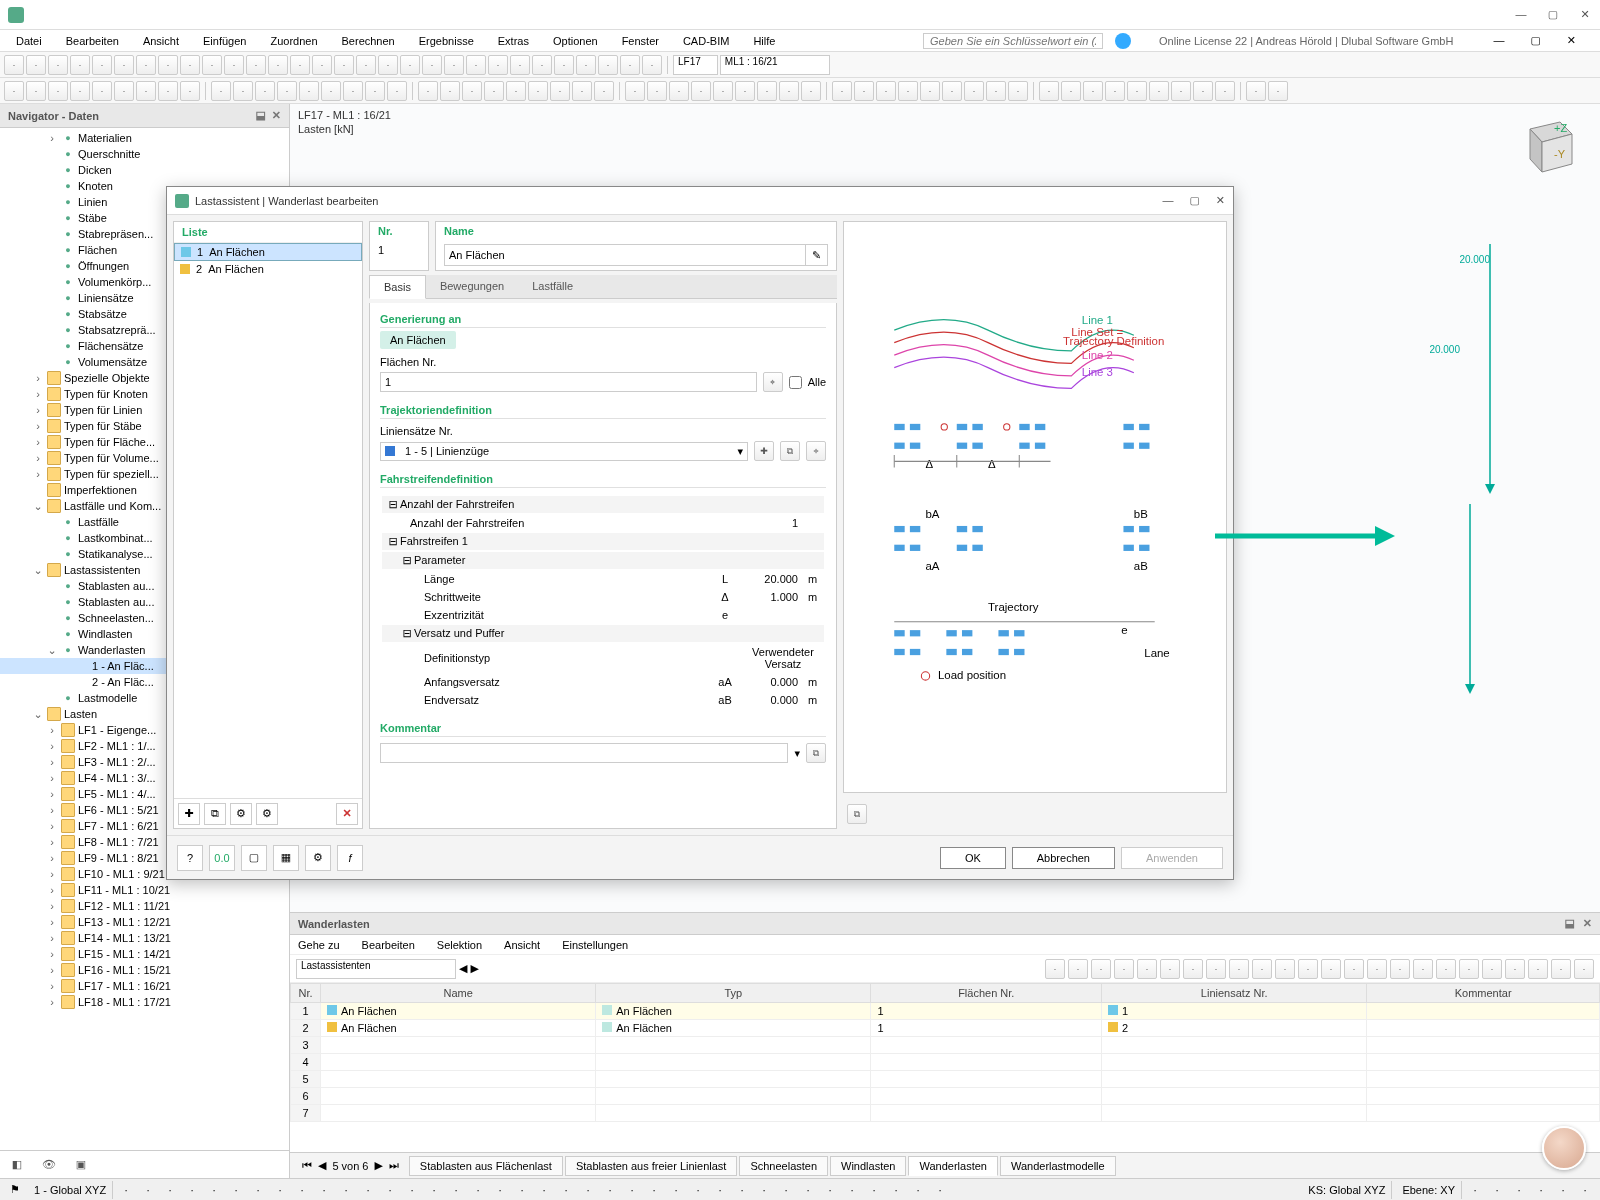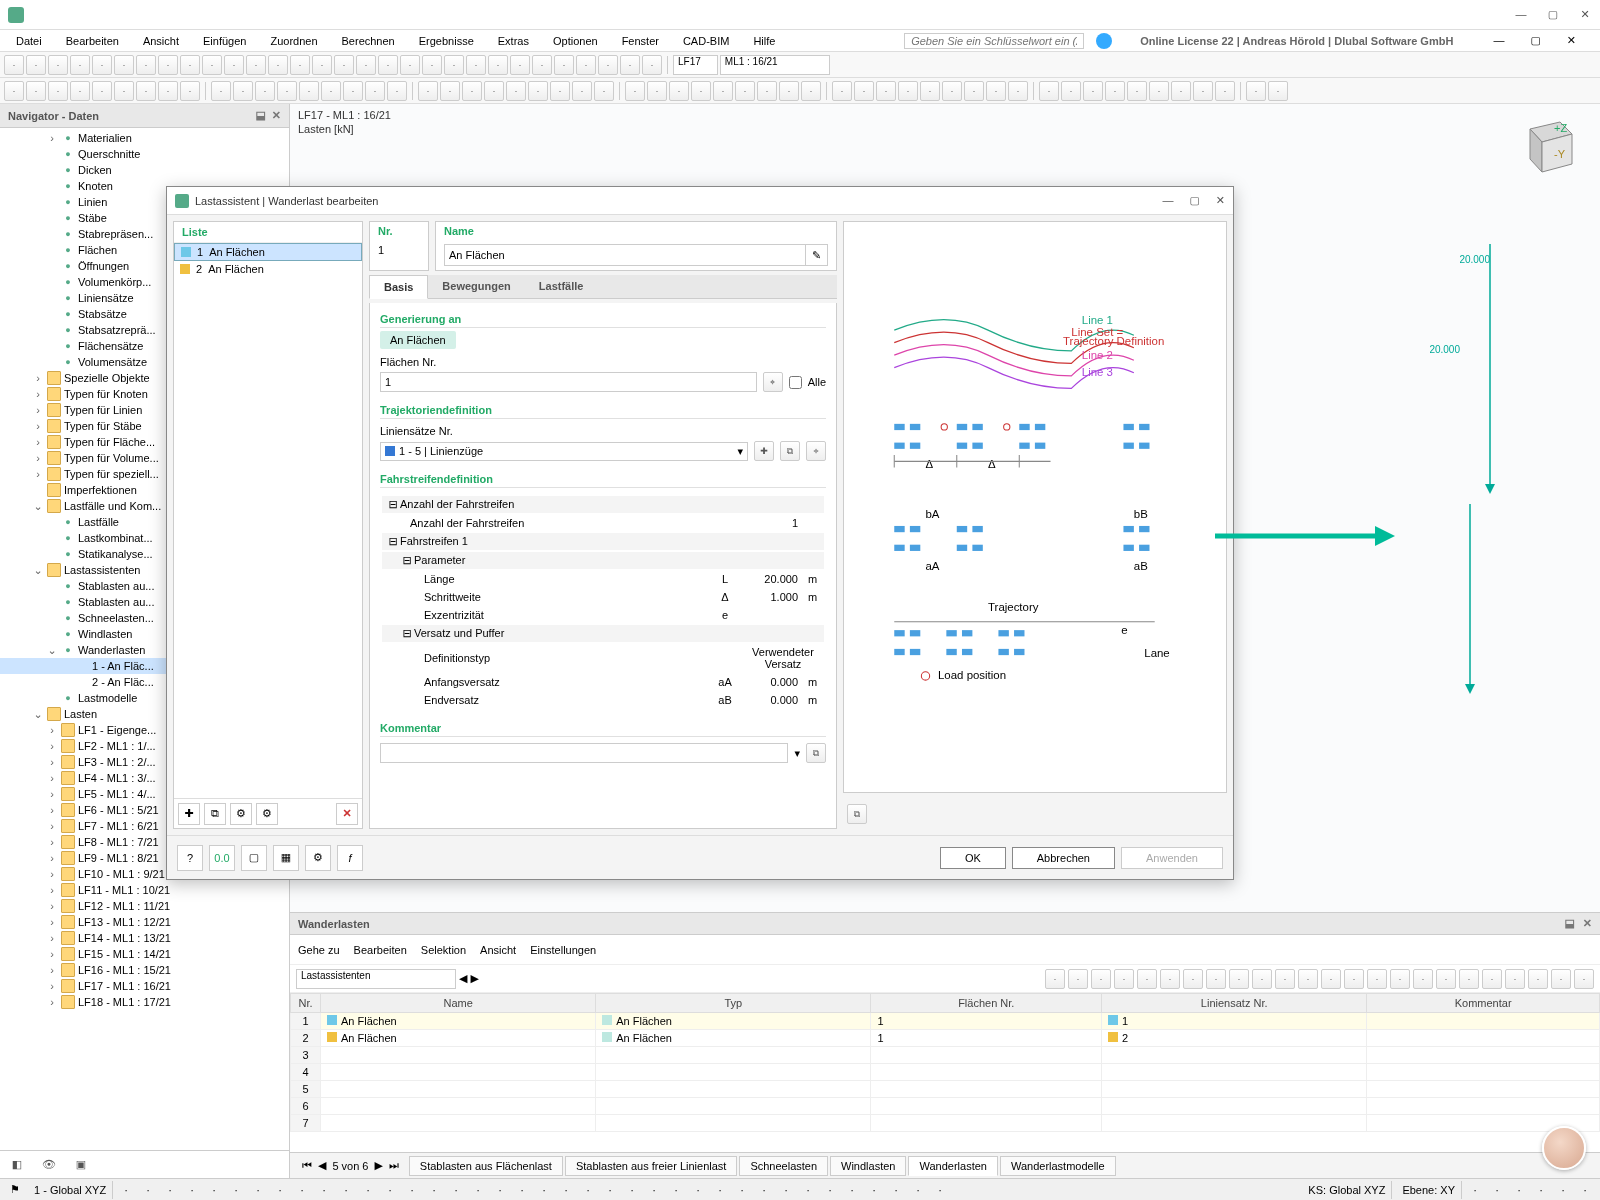--- a/index.html
+++ b/index.html
@@ -9,21 +9,21 @@
 .titlebar { height: 30px; background: #fff; display: flex; align-items: center; padding: 0 8px; border-bottom: 1px solid #ddd; }
 .titlebar .icon { width: 16px; height: 16px; background: #5a8; border-radius: 3px; margin-right: 6px; }
 .titlebar .title { flex: 1; color: #333; }
 .titlebar .winbtns { display: flex; gap: 18px; margin-left: auto; }
 .titlebar .winbtn { width: 14px; text-align: center; color: #555; cursor: pointer; }
 
 
 .menubar { height: 22px; background: #fff; display: flex; align-items: center; padding: 0 8px; border-bottom: 1px solid #ddd; gap: 8px; }
 .menubar span { padding: 2px 8px; cursor: pointer; }
 .menubar .search { margin-left: auto; background: #fff; border: 1px solid #ccc; padding: 1px 6px; width: 180px; color: #aaa; font-style: italic; }
-.menubar .license { margin-left: 8px; color: #666; font-weight: bold; }
+.menubar .license { margin-left: 8px; color: #666; }
 .menubar .dlubal-icon { width: 16px; height: 16px; background: #3af; border-radius: 50%; margin: 0 4px; }
 
 
 .toolbar { height: 26px; background: #f8f8f8; border-bottom: 1px solid #ddd; display: flex; align-items: center; padding: 0 4px; gap: 2px; }
 .tbtn { width: 20px; height: 20px; background: linear-gradient(#fff,#eee); border: 1px solid #ccc; border-radius: 2px; display: inline-flex; align-items: center; justify-content: center; font-size: 9px; color: #555; }
 .tsep { width: 1px; height: 18px; background: #ccc; margin: 0 3px; }
 .tcombo { height: 20px; border: 1px solid #ccc; background: #fff; padding: 0 16px 0 4px; font-size: 10px; }
 
 
 .main { display: flex; height: calc(100% - 30px - 22px - 26px - 26px - 22px); }
@@ -72,21 +72,21 @@
 .box { background: #fff; border: 1px solid #ccc; }
 .box-h { padding: 3px 8px; color: #2a6; font-weight: bold; }
 .box-c { padding: 4px 8px; }
 .nrbox { width: 60px; }
 .namebox { flex: 1; }
 .nameinput { display: flex; }
 .nameinput input { flex: 1; border: 1px solid #ccc; padding: 2px 4px; height: 22px; }
 .nameinput .eb { width: 22px; height: 22px; border: 1px solid #ccc; border-left: none; display: flex; align-items: center; justify-content: center; }
 
 .tabs { display: flex; border-bottom: 1px solid #ccc; background: #e8e8e8; }
-.tab { padding: 5px 14px; cursor: pointer; color: #555; font-weight: bold; }
+.tab { padding: 5px 14px; cursor: pointer; color: #555; }
 .tab.active { background: #fff; border: 1px solid #ccc; border-bottom: 1px solid #fff; margin-bottom: -1px; color: #333; }
 
 .form-area { background: #fff; border: 1px solid #ccc; border-top: none; flex: 1; padding: 8px 10px; overflow: auto; }
 .sect { margin-bottom: 10px; }
 .sect-h { color: #2a6; font-weight: bold; padding: 2px 0; border-bottom: 1px solid #e0e0e0; margin-bottom: 6px; }
 .field { display: flex; align-items: center; margin: 4px 0; gap: 6px; }
 .field input[type=text] { border: 1px solid #ccc; padding: 2px 4px; height: 20px; }
 .pill { background: #d4f0e8; padding: 3px 10px; border-radius: 2px; }
 .tbl { width: 100%; }
 .tbl td { padding: 2px 4px; }
@@ -105,21 +105,21 @@
 .dlg-foot { height: 44px; border-top: 1px solid #ddd; display: flex; align-items: center; padding: 0 10px; gap: 6px; background: #f4f4f4; }
 .dlg-foot .fbtn { width: 26px; height: 26px; border: 1px solid #ccc; background: #fff; display: flex; align-items: center; justify-content: center; }
 .dlg-foot .spacer { flex: 1; }
 .dlg-foot .mainbtn { padding: 4px 24px; border: 1px solid #888; background: #fff; cursor: pointer; }
 .dlg-foot .mainbtn.disabled { color: #aaa; border-color: #ccc; }
 
 
 .bottom-panel { position: absolute; left: 290px; right: 0; bottom: 22px; height: 266px; background: #fff; border-top: 1px solid #ccc; display: flex; flex-direction: column; }
 .bp-title { height: 22px; background: #e8e8e8; display: flex; align-items: center; padding: 0 8px; font-weight: bold; color: #555; border-bottom: 1px solid #ccc; }
 .bp-title .ctrls { margin-left: auto; display: flex; gap: 8px; color: #777; }
-.bp-menu { height: 30px; display: flex; align-items: center; padding: 0 8px; gap: 14px; border-bottom: 1px solid #eee; }
+.bp-menu { height: 20px; display: flex; align-items: center; padding: 0 8px; gap: 22px; border-bottom: 1px solid #eee; }
 .bp-tools { height: 28px; display: flex; align-items: center; padding: 0 6px; gap: 3px; border-bottom: 1px solid #eee; }
 .bp-table { flex: 1; overflow: auto; }
 .bp-table table { width: 100%; border-collapse: collapse; }
 .bp-table th { background: #f0f0f0; border: 1px solid #ddd; padding: 3px 6px; font-weight: normal; color: #444; }
 .bp-table td { border: 1px solid #eee; padding: 2px 6px; }
 .bp-table .rownum { background: #f4f4f4; text-align: center; width: 30px; }
 .bp-tabs { height: 26px; display: flex; align-items: center; border-top: 1px solid #ccc; background: #f4f4f4; padding: 0 4px; gap: 2px; }
 .bp-tab { padding: 3px 10px; border: 1px solid #ccc; background: #fafafa; cursor: pointer; }
 .bp-tab.active { background: #fff; border-bottom: 1px solid #fff; }
 .bp-nav { display: flex; align-items: center; gap: 6px; padding: 0 8px; }
@@ -891,21 +891,21 @@
             <input type="text" style="flex: 1 1 0%;" value="1">
             <div class="tbtn">⌖</div>
             <input type="checkbox" style="">
             <span>Alle</span>
           </div>
         </div>
         <div class="sect">
           <div class="sect-h">Trajektoriendefinition</div>
           <div style="margin-bottom:4px;">Liniensätze Nr.</div>
           <div class="field">
-            <div style="flex:1;border:1px solid #ccc;padding:2px 4px;display:flex;align-items:center;gap:4px;">
+            <div style="flex:1;border:1px solid #ccc;padding:2px 4px;display:flex;align-items:center;gap:10px;">
               <span class="swatch" style="background:#3478d4;"></span>
               <span>1 - 5 | Linienzüge</span>
               <span style="margin-left:auto;">▾</span>
             </div>
             <div class="tbtn">✚</div>
             <div class="tbtn">⧉</div>
             <div class="tbtn">⌖</div>
           </div>
         </div>
         <div class="sect">

